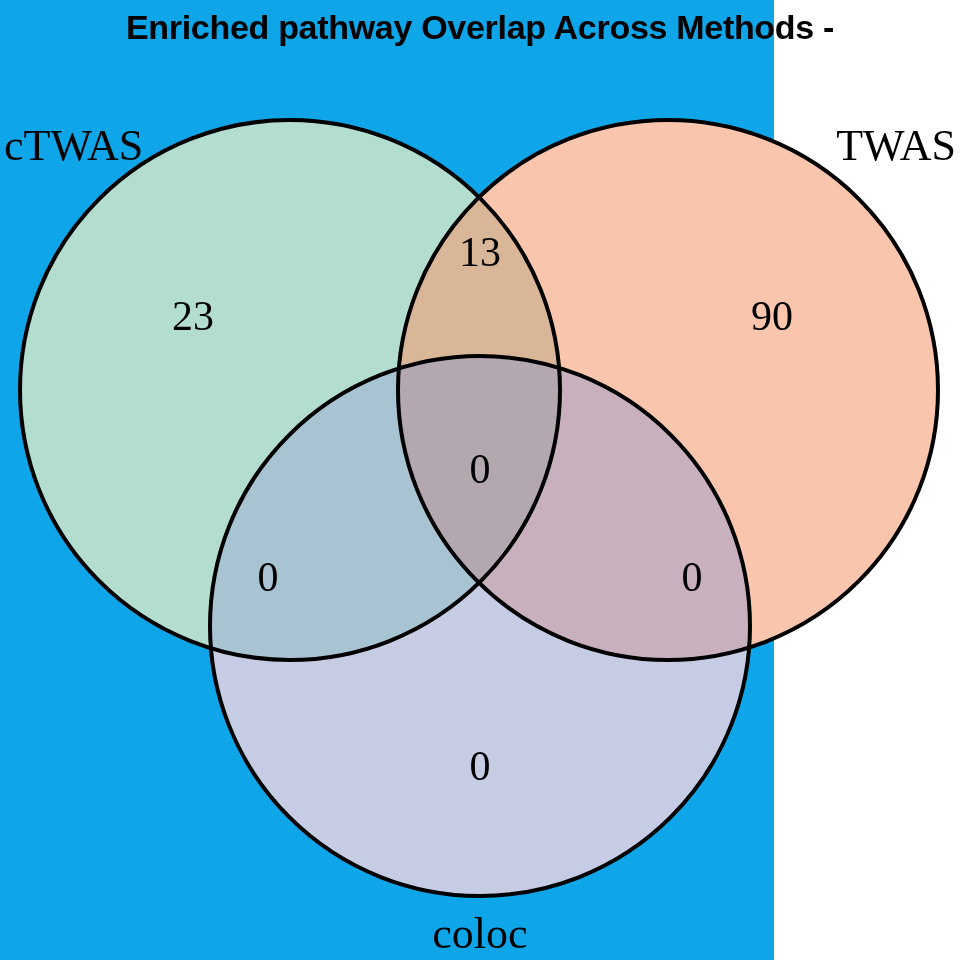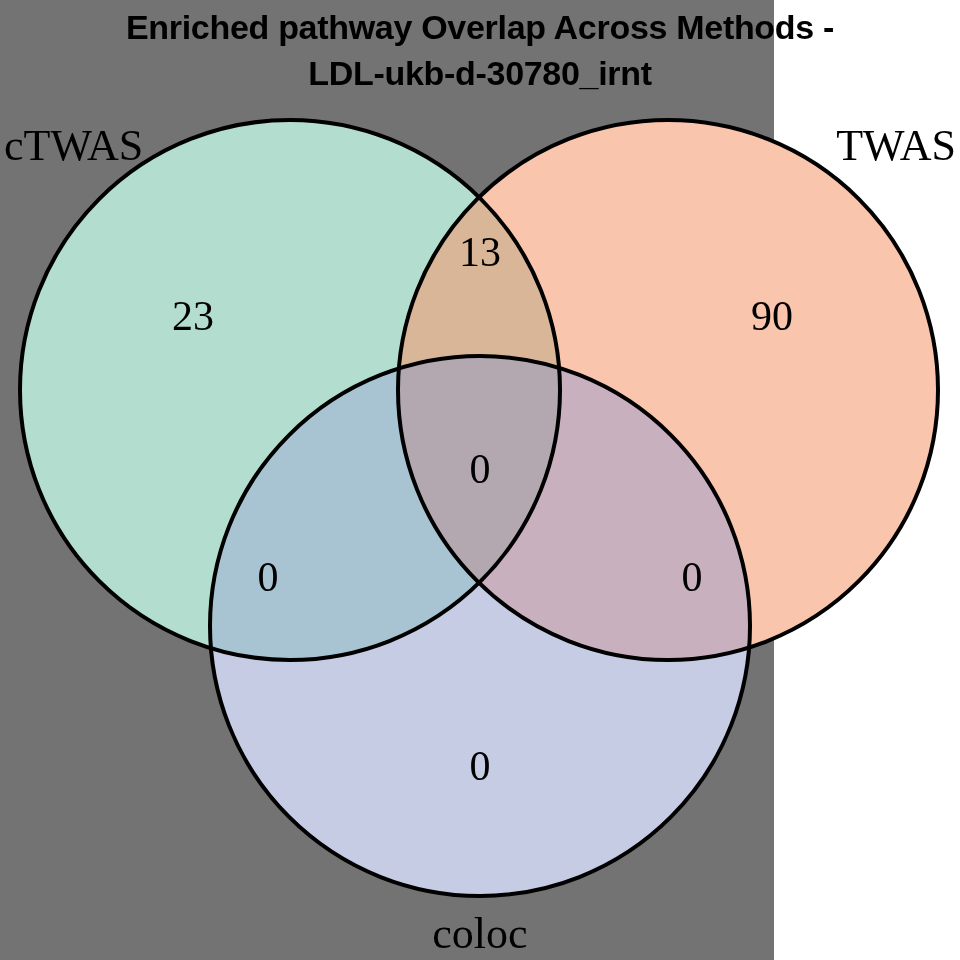--- a/index.html
+++ b/index.html
@@ -11,21 +11,21 @@
   body {
     width: 960px;
     height: 960px;
     overflow: hidden;
     font-family: "Liberation Serif", "DejaVu Serif", serif;
   }
   #venn-root {
     position: relative;
     width: 774px;
     height: 960px;
-    background: #737373;
+    background: #0ea5e9;
   }
   .chart-title {
     position: absolute;
     top: 0;
     left: 0;
     width: 960px;
     text-align: center;
     font-family: "Liberation Sans", "DejaVu Sans", sans-serif;
     font-weight: bold;
     font-size: 34px;
@@ -60,21 +60,21 @@
     fill: none;
     stroke: #000000;
     stroke-width: 4;
   }
 </style>
 </head>
 <body>
 
 <div id="venn-root">
 
-  <div class="chart-title"><span>Enriched pathway Overlap Across Methods -</span><br><span>LDL-ukb-d-30780_irnt</span></div>
+  <div class="chart-title"><span>Enriched pathway Overlap Across Methods -</span><br></div>
 
   <svg class="venn-svg" viewBox="0 0 960 960">
     <defs>
       <clipPath id="clipA">
           <circle cx="290" cy="390" r="270"></circle>
         </clipPath>
       <clipPath id="clipB">
           <circle cx="668" cy="390" r="270"></circle>
         </clipPath>
       <clipPath id="clipC">

